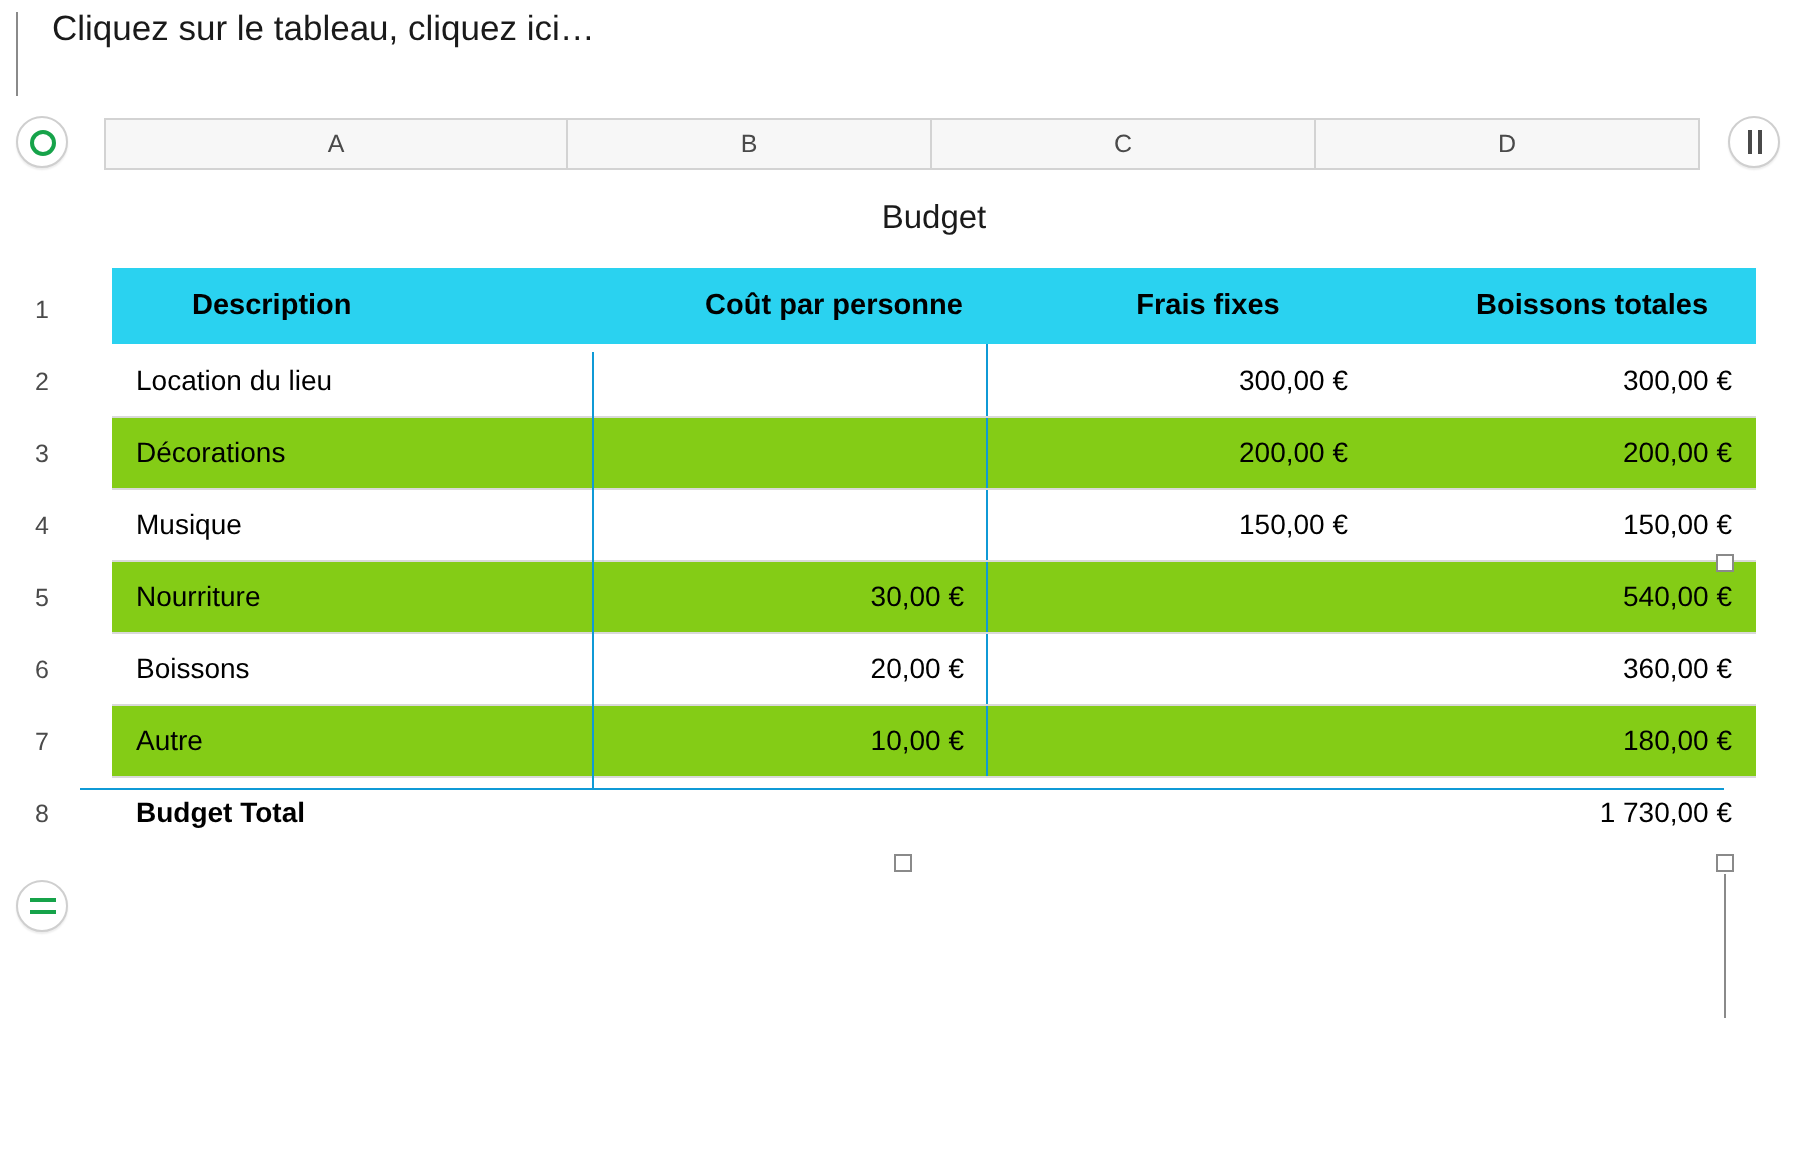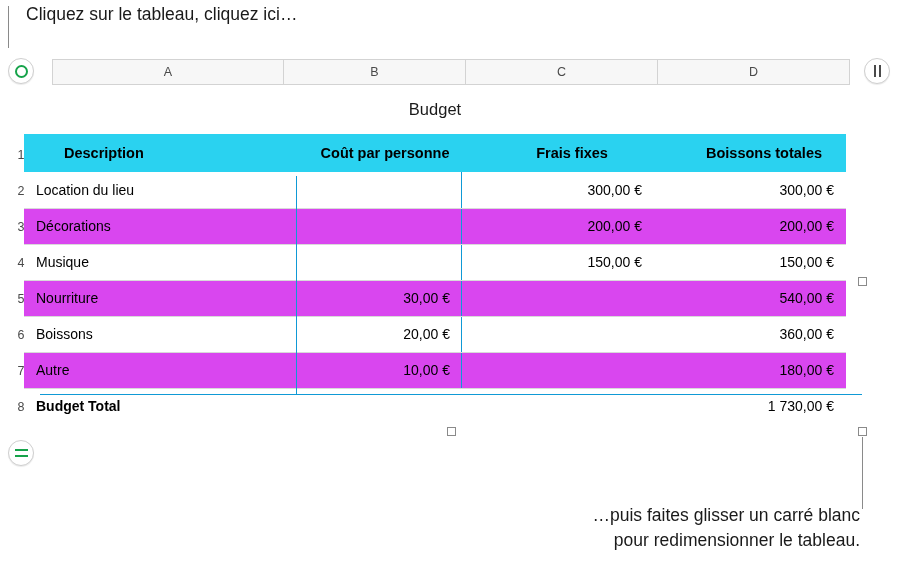--- a/index.html
+++ b/index.html
@@ -109,21 +109,21 @@
     height: 36px;
     display: flex; align-items: center; justify-content: center;
     font-size: 12.5px;
     color: #4a4a4a;
   }
   .row-num.spacer { height: 52px; }
 
   
   .table-wrap {
     position: absolute;
-    left: 24px; top: 100px;
+    left: 56px; top: 100px;
     width: 822px;
   }
   .tbl-title {
     text-align: center;
     font-size: 16.5px;
     color: #1a1a1a;
     padding-bottom: 15px;
   }
   table.budget {
     border-collapse: collapse;
@@ -146,21 +146,21 @@
     height: 38px;
     padding-left: 40px;
   }
   .c-desc { width: 256px; text-align: left; }
   .c-cost { width: 182px; text-align: right; }
   .c-fix  { width: 192px; text-align: right; }
   .c-tot  { width: 192px; text-align: right; }
   tr.header-row .c-cost,
   tr.header-row .c-fix,
   tr.header-row .c-tot { text-align: center; }
-  tr.alt td { background: #d946ef; }
+  tr.alt td { background: #84cc16; }
   tr.total-row td {
     border-bottom: none;
     font-weight: normal;
   }
   tr.total-row .c-desc { font-weight: bold; }
   
   .sel-left { box-shadow: inset 1px 0 0 #0f9ad6; }
   .sel-right { box-shadow: inset -1px 0 0 #0f9ad6; }
   .sel-bottom-line {
     position: absolute;
@@ -283,18 +283,14 @@
   </div>
 
   <div class="sel-col-left"></div>
   <div class="sel-bottom-line"></div>
 
   <div class="sq-handle" id="handle-right"></div>
   <div class="sq-handle" id="handle-bottom"></div>
   <div class="sq-handle" id="handle-corner"></div>
 
   <div class="callout-bottom-line"></div>
-  <div class="callout-bottom">
-    <div>…puis faites glisser un carré blanc</div>
-    <div>pour redimensionner le tableau.</div>
-  </div>
 
 </div>
 
 </body></html>

